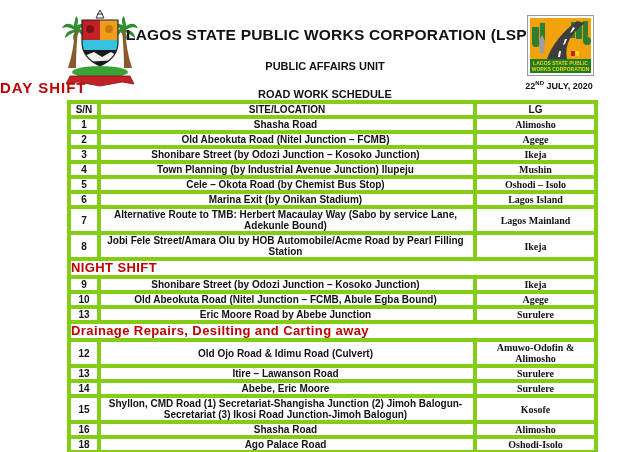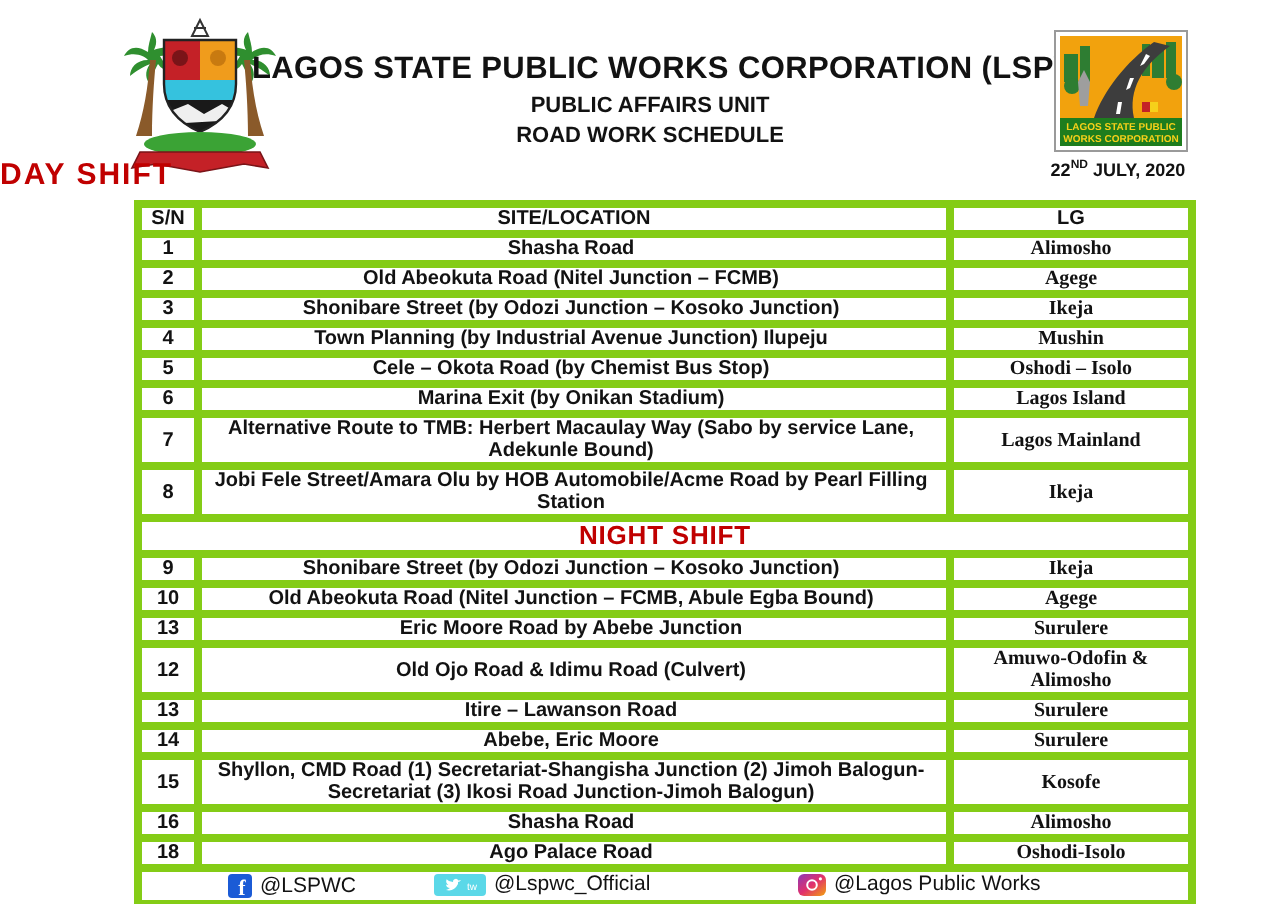--- a/index.html
+++ b/index.html
@@ -1,39 +1,39 @@
 <!DOCTYPE html>
 <html><head>
 <meta charset="utf-8">
 <style>
   html,body{margin:0;padding:0;background:#fff;}
   .page{position:relative;width:640px;height:452px;background:#fff;overflow:hidden;
         font-family:"Liberation Sans",sans-serif;color:#121212;}
   
   .title-block{position:absolute;left:126px;top:26px;width:398px;text-align:center;}
   .main-title{font-size:15.5px;font-weight:bold;white-space:nowrap;letter-spacing:.2px;}
-  .subtitle{font-size:11px;font-weight:bold;margin-top:3px;text-align:center;}
+  .subtitle{font-size:11px;font-weight:bold;margin-top:16px;text-align:center;}
   .day-shift{position:absolute;left:0;top:79px;width:640px;text-align:left;
              color:#C00000;font-size:15px;font-weight:bold;letter-spacing:1px;}
   .coa{position:absolute;left:60px;top:8px;}
   .lspwc-logo{position:absolute;left:527px;top:15px;}
   .date{position:absolute;left:520px;top:80px;width:78px;text-align:center;
         font-size:9px;font-weight:bold;white-space:nowrap;}
   .date sup{font-size:6px;vertical-align:super;}
   
   table.sched{position:absolute;left:67px;top:100px;width:527px;border-collapse:collapse;
         table-layout:fixed;font-size:10px;font-weight:bold;color:#121212;}
   .sched th,.sched td{border:4px solid #84cc16;line-height:11px;overflow:hidden;padding:0;}
   .sched th{height:10px;text-align:center;}
   .sched tbody tr{height:11px;}
   .sched tr.tall{height:22px;}
   td.cell-sn{text-align:center;}
   td.cell-site{text-align:center;padding:0 8px 0 5px;}
   td.cell-lg{text-align:center;line-height:11px;padding:0 2px;font-family:Liberation Serif, serif;}
-  .sched tr.section td{height:14px;text-align:center;color:#C00000;
+  .sched tr.section td{height:14px;color:#C00000;
         font-size:13px;letter-spacing:.4px;line-height:14px;}
   .sched tfoot td{height:14px;}
   .social-row{position:relative;height:14px;}
   .social-item{position:absolute;top:1px;display:flex;align-items:center;gap:4px;
         font-weight:normal;font-size:10.5px;white-space:nowrap;}
   #social-0{left:43px;} #social-1{left:146px;} #social-2{left:328px;}
 </style>
 </head>
 <body>
 
@@ -176,20 +176,23 @@
         </tr>
         <tr>
           <td class="cell-sn">10</td>
           <td class="cell-site">Old Abeokuta Road (Nitel Junction – FCMB, Abule Egba Bound)</td>
           <td class="cell-lg">Agege</td>
         </tr>
         <tr>
           <td class="cell-sn">13</td>
           <td class="cell-site">Eric Moore Road by Abebe Junction</td>
           <td class="cell-lg">Surulere</td>
+        </tr>
+        <tr class="section">
+          <td colspan="3">Drainage Repairs, Desilting and Carting away</td>
         </tr>
         <tr class="tall">
           <td class="cell-sn">12</td>
           <td class="cell-site">Old Ojo Road &amp; Idimu Road (Culvert)</td>
           <td class="cell-lg">Amuwo-Odofin &amp; Alimosho</td>
         </tr>
         <tr>
           <td class="cell-sn">13</td>
           <td class="cell-site">Itire – Lawanson Road</td>
           <td class="cell-lg">Surulere</td>

